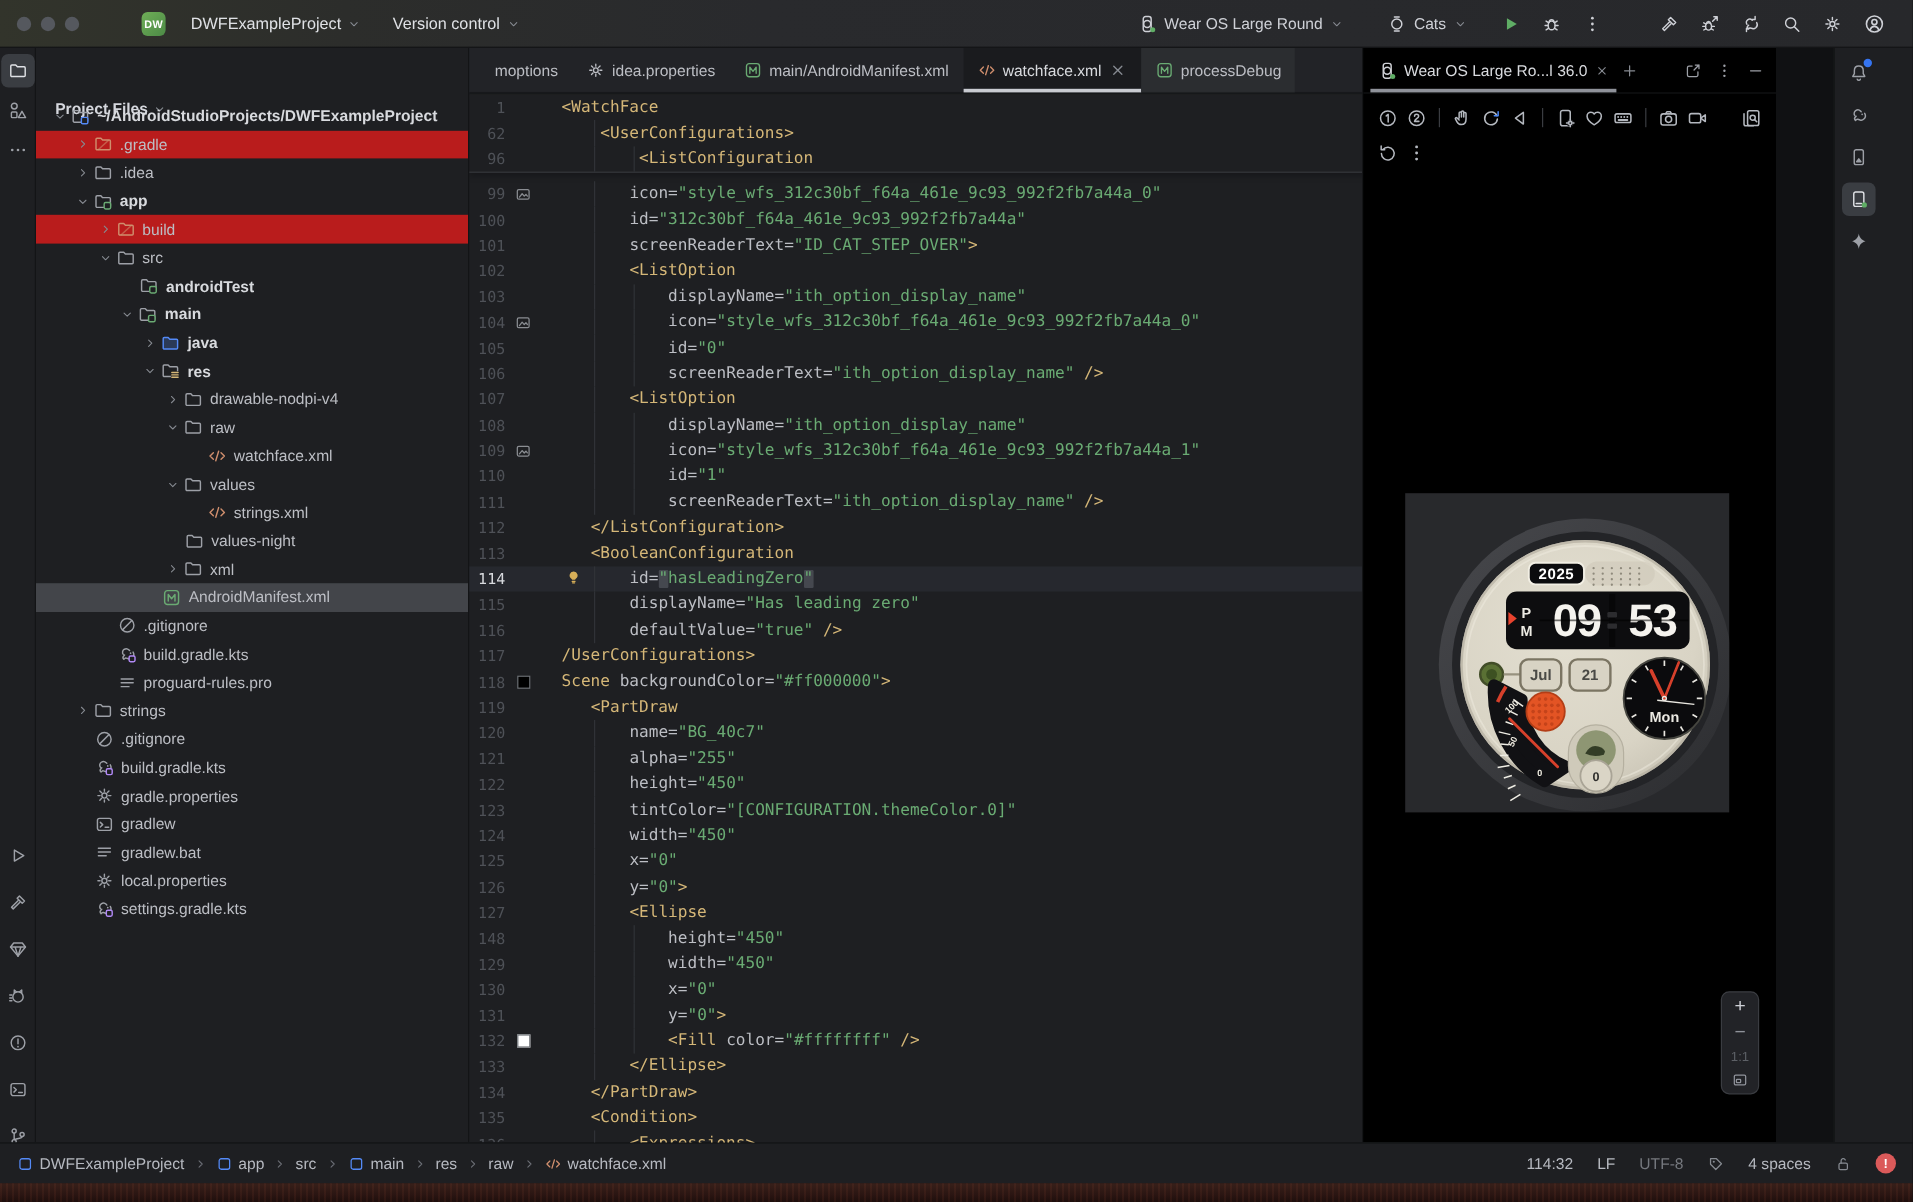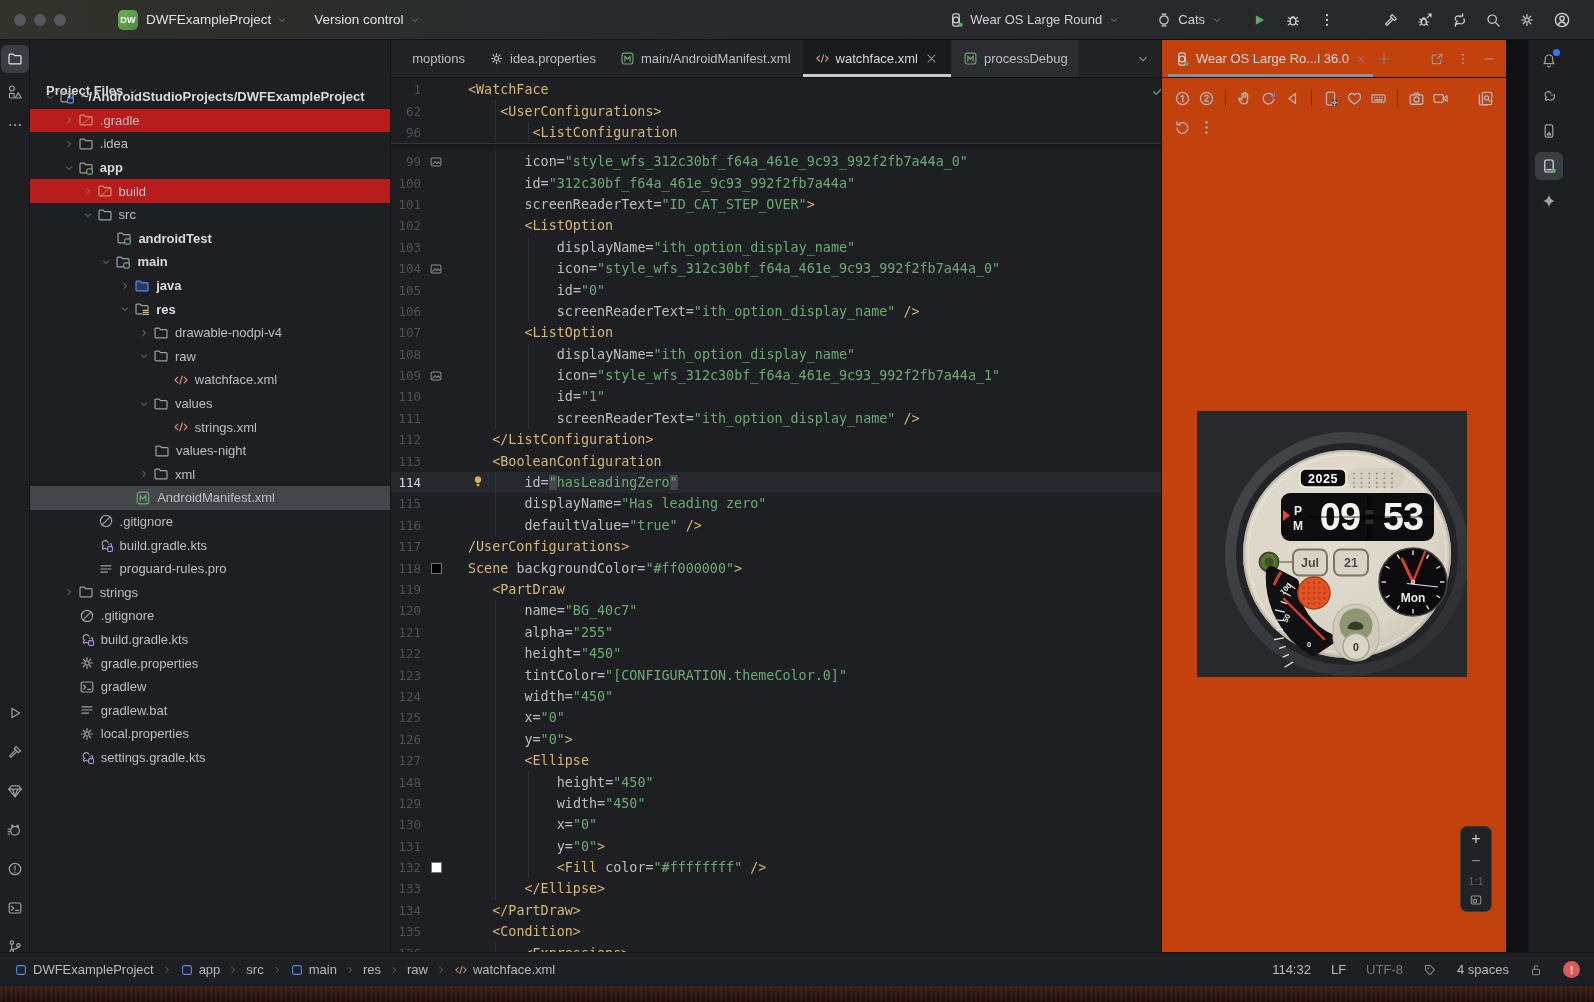--- a/index.html
+++ b/index.html
@@ -10,21 +10,21 @@
   .ic{display:inline-flex;width:16px;height:16px;flex:none;align-items:center;justify-content:center;}
   .ic svg{width:100%;height:100%;}
   .ic14{width:14px;height:14px;} .ic12{width:12px;height:12px;} .ic18{width:18px;height:18px;}
   .dim{color:#868a91;} .dimmer{color:#6e7277;} .c-grey{color:#9da0a7;}
 
   
   #titlebar{left:0;top:0;width:1594px;height:40px;
     background:linear-gradient(90deg,#32342b 0%,#2c2d2b 18%,#292a2d 40%,#27282b 100%);
     border-bottom:1px solid #141517;display:flex;align-items:center;box-sizing:border-box;padding:0 14px;}
   .traffic{width:12px;height:12px;border-radius:50%;background:#55585e;margin-right:8px;flex:none;}
-  .dwbadge{width:20px;height:20px;border-radius:5px;margin-left:44px;margin-right:8px;flex:none;
+  .dwbadge{width:20px;height:20px;border-radius:5px;margin-left:44px;margin-right:21px;flex:none;
     background:linear-gradient(135deg,#6fae57,#4c8a46);display:flex;align-items:center;justify-content:center;
     color:#fff;font-weight:bold;font-size:9px;letter-spacing:.2px;}
   .tb-item{display:flex;align-items:center;gap:5px;color:#dfe1e5;font-size:13.5px;}
   .tb-gap{width:26px;flex:none;}
   #tb-right{margin-left:auto;display:flex;align-items:center;gap:0;}
   .tb-btn{display:flex;align-items:center;gap:6px;padding:0 9px;color:#ced0d6;}
 
   
   #leftstrip{left:0;top:40px;width:30px;height:912px;background:#1e1f22;border-right:1px solid #131416;box-sizing:border-box;}
   .strip-btn{width:28px;height:28px;display:flex;align-items:center;justify-content:center;margin:5px auto;border-radius:6px;color:#9da0a7;}
@@ -66,21 +66,21 @@
   .k1{color:#d5b778;} .k2{color:#bcbec4;} .k3{color:#6aab73;}
   .kq{color:#6aab73;background:#45484f;border-radius:1px;}
   .g{position:absolute;top:0;bottom:0;width:1px;background:#303237;z-index:1;}
   .bulbpos{position:absolute;left:80px;top:2px;z-index:3;}
   .swatch{width:9px;height:9px;display:inline-block;border:1px solid #6e7277;}
   #echeck{position:absolute;left:760px;top:44px;}
   #scrollthumb{position:absolute;left:781px;top:120px;width:8px;height:54px;border-radius:4px;background:rgba(120,124,130,.45);}
   .mark{position:absolute;left:776px;width:13px;height:2.6px;border-radius:1px;}
 
   
-  #devpanel{left:1161px;top:40px;width:345px;height:912px;background:#c2410c;border-left:1px solid #131416;box-sizing:border-box;overflow:hidden;}
+  #devpanel{left:1135px;top:40px;width:345px;height:912px;background:#000000;border-left:1px solid #131416;box-sizing:border-box;overflow:hidden;}
   #dev-tabbar{position:absolute;left:0;top:0;width:100%;height:38px;border-bottom:1px solid #131416;display:flex;align-items:center;
     padding:0 10px;box-sizing:border-box;gap:8px;color:#d0d2d7;}
   #dev-tab{display:flex;align-items:center;gap:6px;position:relative;height:100%;padding:0 2px;}
   #dev-tab:after{content:"";position:absolute;left:-4px;right:-4px;bottom:0;height:3px;background:#8f929a;}
   #dev-tab-title{font-size:13px;color:#d8dade;white-space:nowrap;}
   #dev-tab-end{margin-left:auto;display:flex;align-items:center;gap:12px;color:#9da0a7;}
   .dtb{position:absolute;left:0;width:100%;display:flex;align-items:center;gap:7px;padding:0 12px;box-sizing:border-box;color:#b4b8bf;}
   #dtb1{top:44px;height:28px;}
   #dtb2{top:74px;height:26px;}
   .vsep{width:1px;height:16px;background:#3a3c41;margin:0 3px;flex:none;}

